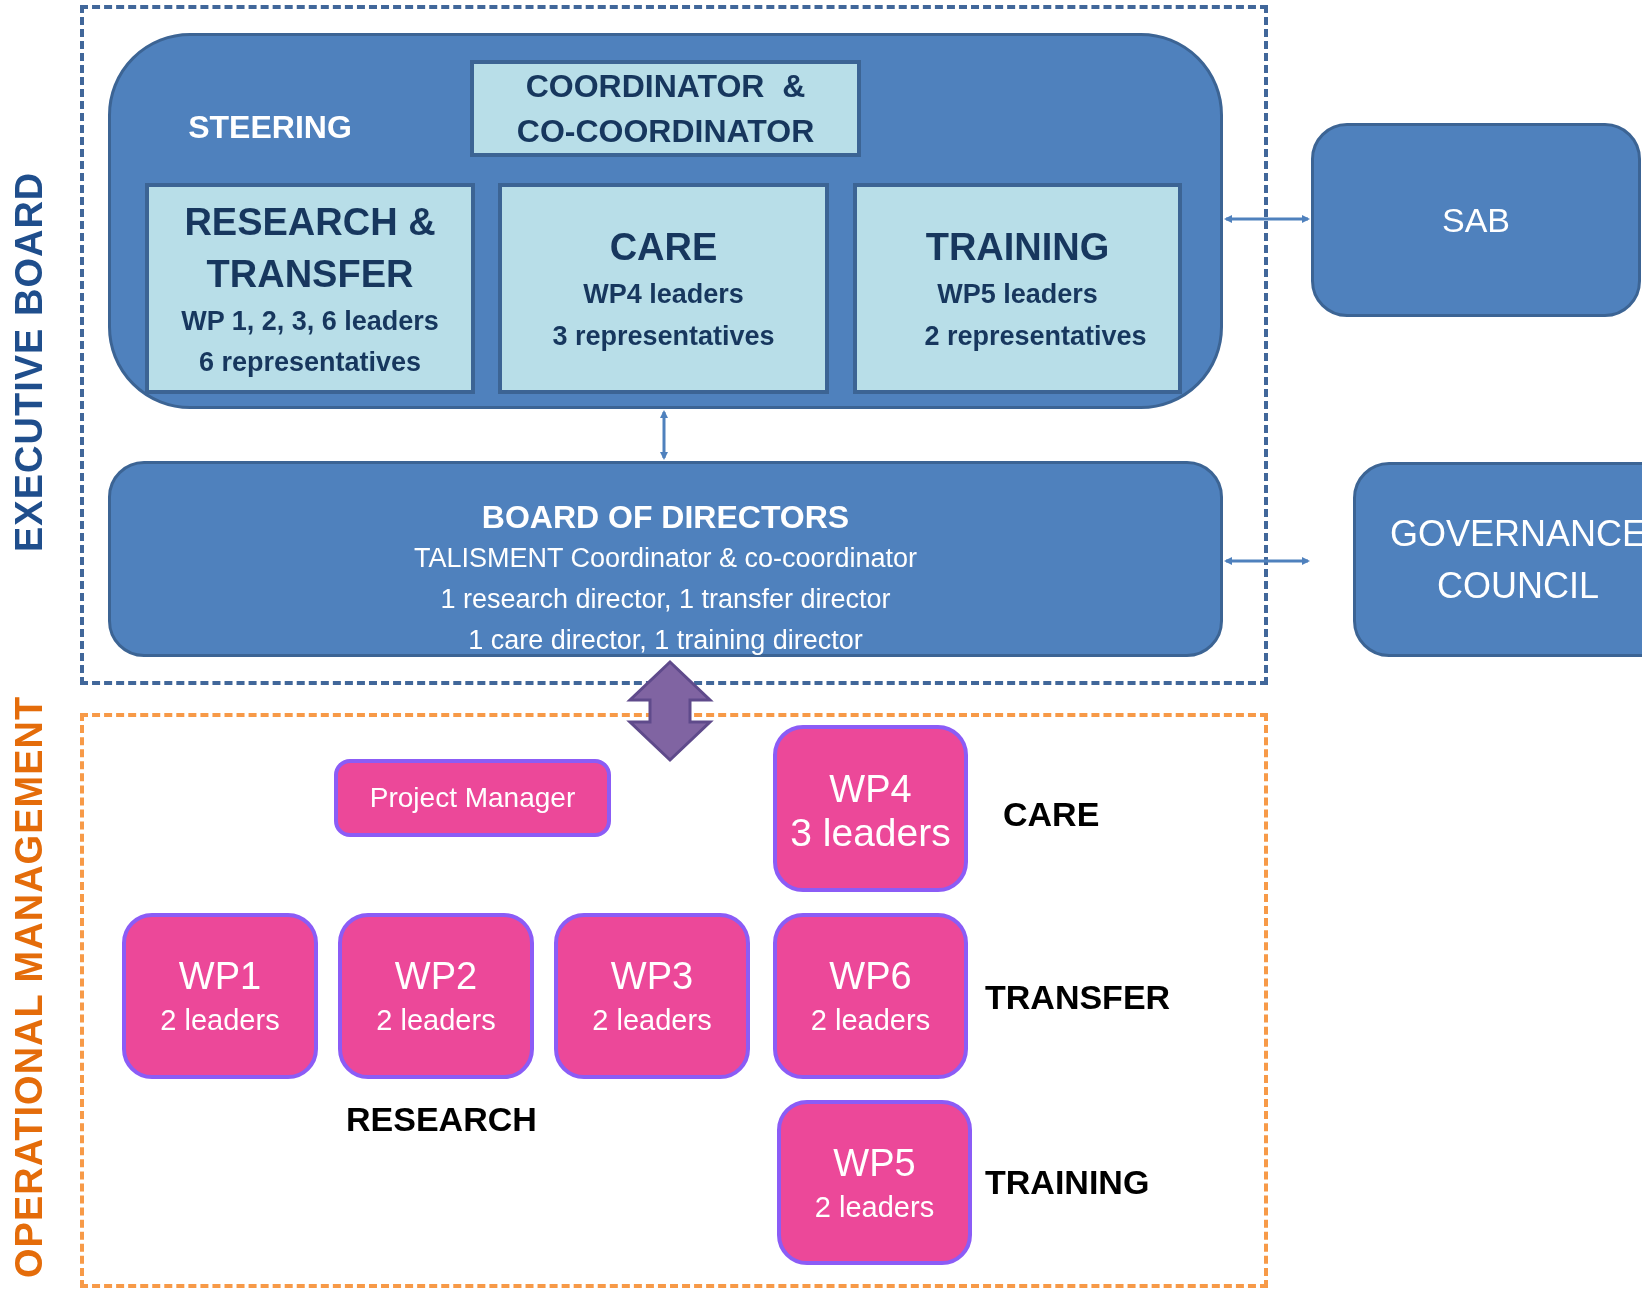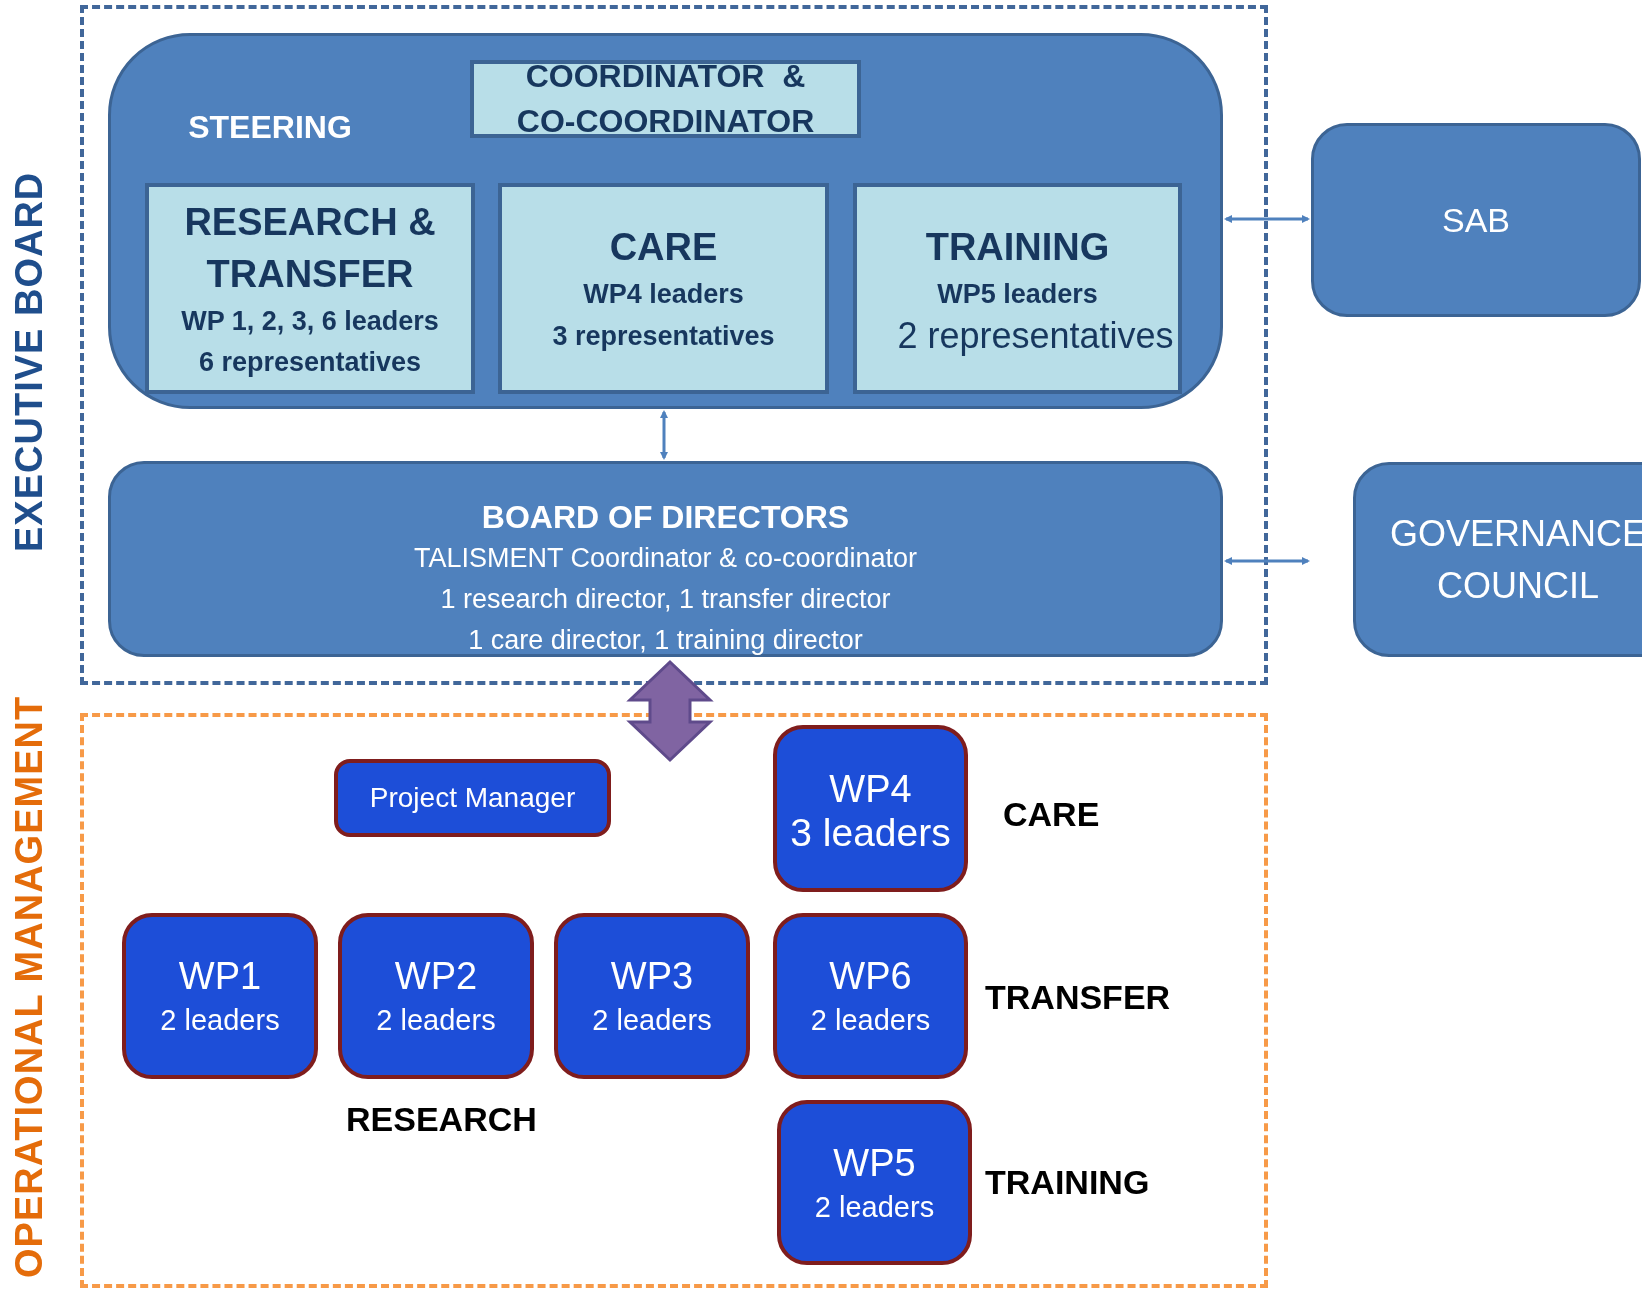--- a/index.html
+++ b/index.html
@@ -6,63 +6,63 @@
   body { width:1642px; height:1294px; position:relative; overflow:hidden;
          font-family:"Liberation Sans", "DejaVu Sans", sans-serif; }
   .abs { position:absolute; box-sizing:border-box; }
   .dashed-blue { border:4px dashed #41679a; }
   .dashed-orange { border:4px dashed #f79a48; }
   .steering { background:#4f81bd; border:3px solid #3c6494; border-radius:82px; }
   .lightbox { background:#b8dee8; border:4px solid #3c6494; color:#17375e;
               display:flex; flex-direction:column; align-items:center; justify-content:center; text-align:center; }
   .bluebox { background:#4f81bd; border:3px solid #3c6494; border-radius:36px; color:#ffffff;
              display:flex; flex-direction:column; align-items:center; justify-content:center; text-align:center; }
-  .orangebox { background:#1d4ed8; border:4px solid #7f1d1d; border-radius:30px; color:#ffffff;
+  .orangebox { background:#ec4899; border:4px solid #8b5cf6; border-radius:30px; color:#ffffff;
                display:flex; flex-direction:column; align-items:center; justify-content:center; text-align:center; }
   .t-bold { font-weight:bold; }
   .vlabel { white-space:nowrap; font-weight:bold; letter-spacing:1px; transform-origin:left top; }
   .black-label { color:#000000; font-weight:bold; font-size:34px; white-space:nowrap; }
   svg.overlay { position:absolute; left:0; top:0; }
 </style>
 </head>
 <body>
 
 <div class="abs vlabel" style="left:8px; top:552px; font-size:38px; color:#1f4e8c; transform:rotate(-90deg);">EXECUTIVE BOARD</div>
 <div class="abs vlabel" style="left:8px; top:1278px; font-size:38px; color:#e46c0a; transform:rotate(-90deg);">OPERATIONAL MANAGEMENT</div>
 
 <div class="abs dashed-blue" style="left:80px; top:5px; width:1188px; height:680px;"></div>
 <div class="abs dashed-orange" style="left:80px; top:713px; width:1188px; height:575px;"></div>
 
 <div class="abs steering" style="left:108px; top:33px; width:1115px; height:376px;"></div>
 <div class="abs t-bold" style="left:150px; top:64px; width:240px; text-align:center; color:#ffffff; font-size:32px; line-height:46px;margin-top:40px;">
   <div>STEERING</div>
 </div>
 
-<div class="abs lightbox t-bold" style="left:470px; top:60px; width:391px; height:78px; font-size:32px; line-height:45px;">
+<div class="abs lightbox t-bold" style="left:470px; top:60px; width:391px; height:97px; font-size:32px; line-height:45px;">
   <div style="white-space:pre;">COORDINATOR  &amp;</div>
   <div>CO-COORDINATOR</div>
 </div>
 
 <div class="abs lightbox" style="left:145px; top:183px; width:330px; height:211px;">
   <div class="t-bold" style="font-size:38px; line-height:52px;">RESEARCH &amp;</div>
   <div class="t-bold" style="font-size:38px; line-height:52px;">TRANSFER</div>
   <div class="t-bold" style="font-size:27px; line-height:42px; font-weight:600;">WP 1, 2, 3, 6 leaders</div>
   <div class="t-bold" style="font-size:27px; line-height:40px; font-weight:600;">6 representatives</div>
 </div>
 
 <div class="abs lightbox" style="left:498px; top:183px; width:331px; height:211px;">
   <div class="t-bold" style="font-size:38px; line-height:52px;">CARE</div>
   <div class="t-bold" style="font-size:27px; line-height:42px; font-weight:600;">WP4 leaders</div>
   <div class="t-bold" style="font-size:27px; line-height:42px; font-weight:600;">3 representatives</div>
 </div>
 
 <div class="abs lightbox" style="left:853px; top:183px; width:329px; height:211px;">
   <div class="t-bold" style="font-size:38px; line-height:52px;">TRAINING</div>
   <div class="t-bold" style="font-size:27px; line-height:42px; font-weight:600;">WP5 leaders</div>
-  <div class="t-bold" style="font-size:36px; line-height:42px; font-weight:400;margin-left:36px;">2 representatives</div>
+  <div class="t-bold" style="font-size:27px; line-height:42px; font-weight:700;margin-left:36px;">2 representatives</div>
 </div>
 
 <div class="abs bluebox" style="left:108px; top:461px; width:1115px; height:196px; justify-content:flex-start; padding-top:32px;">
   <div class="t-bold" style="font-size:32px; line-height:42px;">BOARD OF DIRECTORS</div>
   <div style="font-size:27px; line-height:41px;">TALISMENT Coordinator &amp; co-coordinator</div>
   <div style="font-size:27px; line-height:41px;">1 research director, 1 transfer director</div>
   <div style="font-size:27px; line-height:41px;">1 care director, 1 training director</div>
 </div>
 
 <div class="abs bluebox" style="left:1311px; top:123px; width:330px; height:194px; font-size:34px;">

